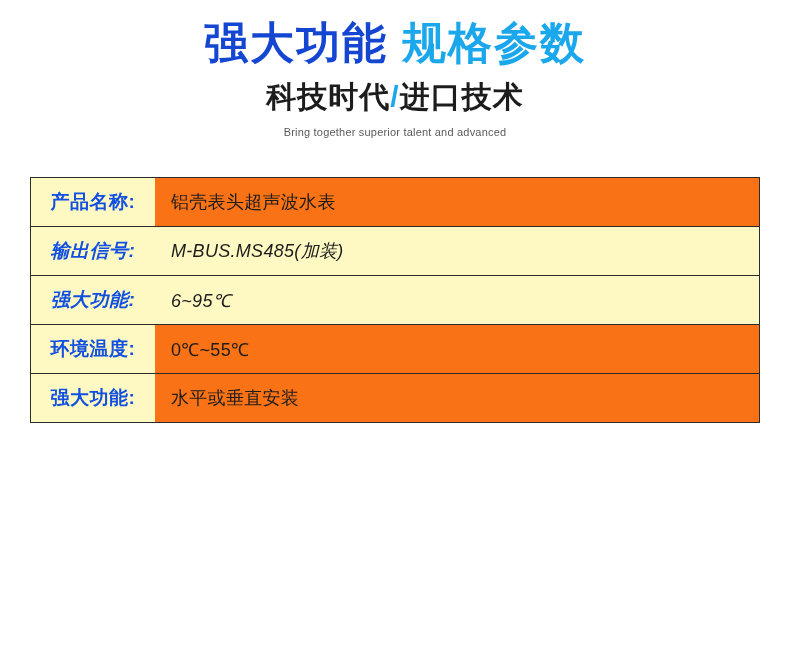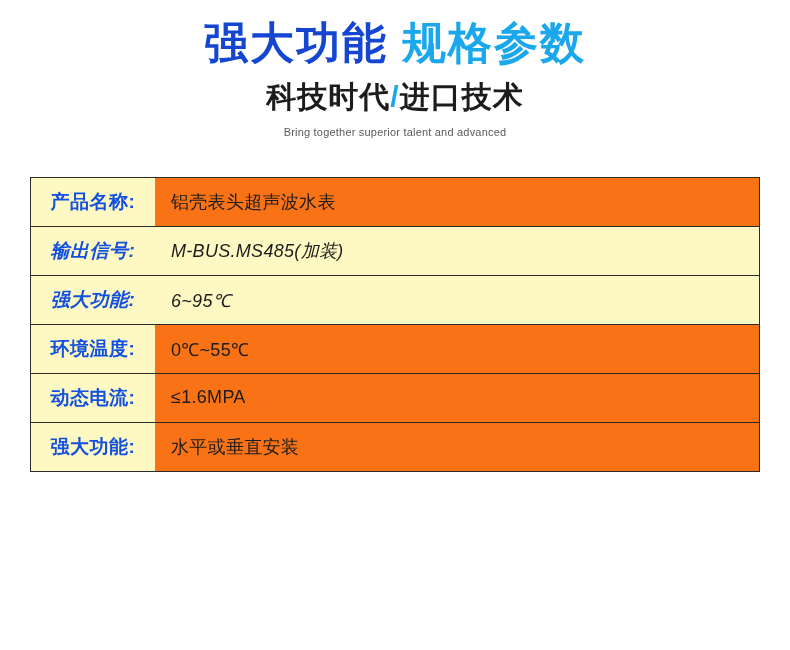--- a/index.html
+++ b/index.html
@@ -120,23 +120,19 @@
       </tr>
       <tr class="spec-row alt">
         <td class="cell-label">强大功能:</td>
         <td class="cell-value">6~95℃</td>
       </tr>
       <tr class="spec-row">
         <td class="cell-label">环境温度:</td>
         <td class="cell-value">0℃~55℃</td>
       </tr>
       <tr class="spec-row">
-        <td class="cell-label">动态电流:</td>
-        <td class="cell-value">≤1.6MPA</td>
-      </tr>
-      <tr class="spec-row">
         <td class="cell-label">强大功能:</td>
         <td class="cell-value">水平或垂直安装</td>
       </tr>
     </tbody>
   </table>
 
 </div>
 
 </body></html>

